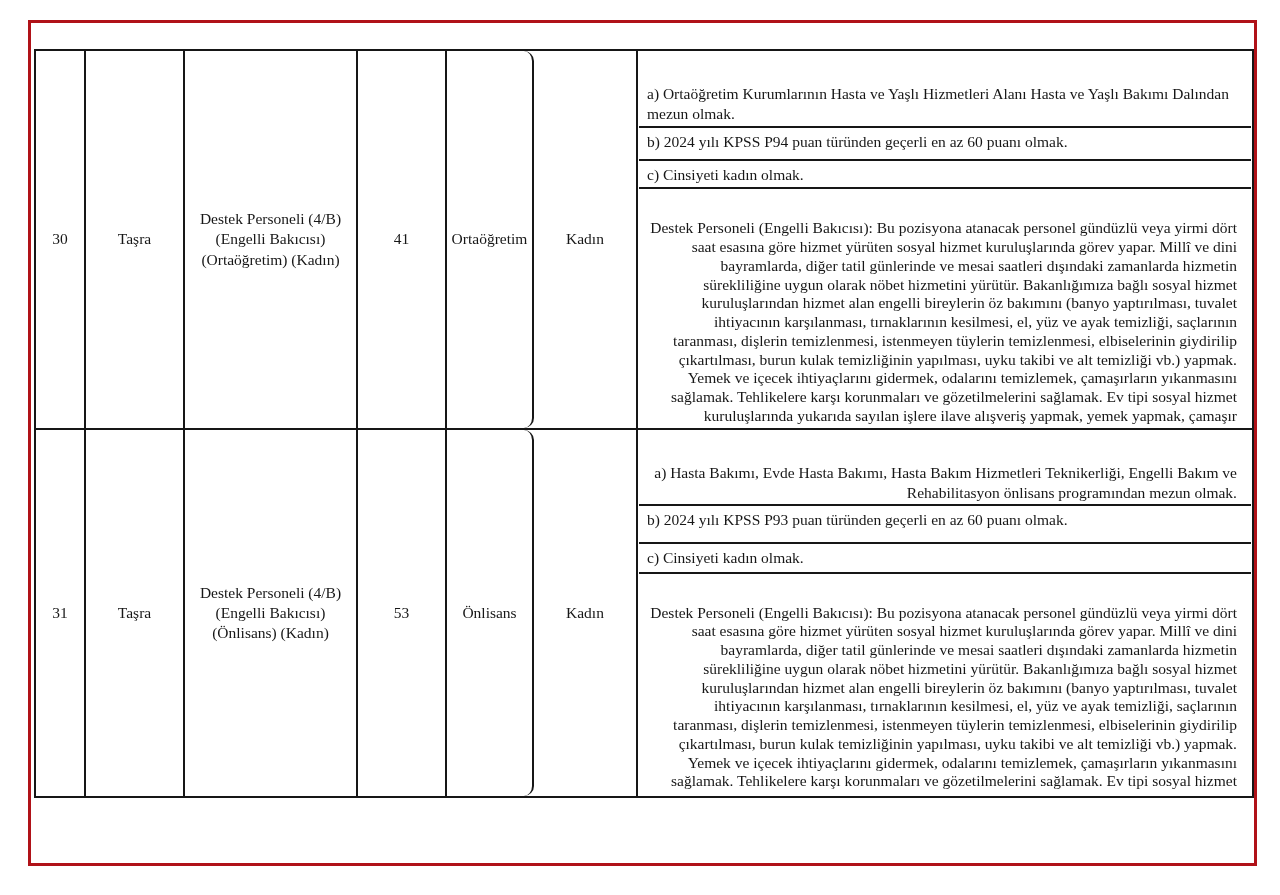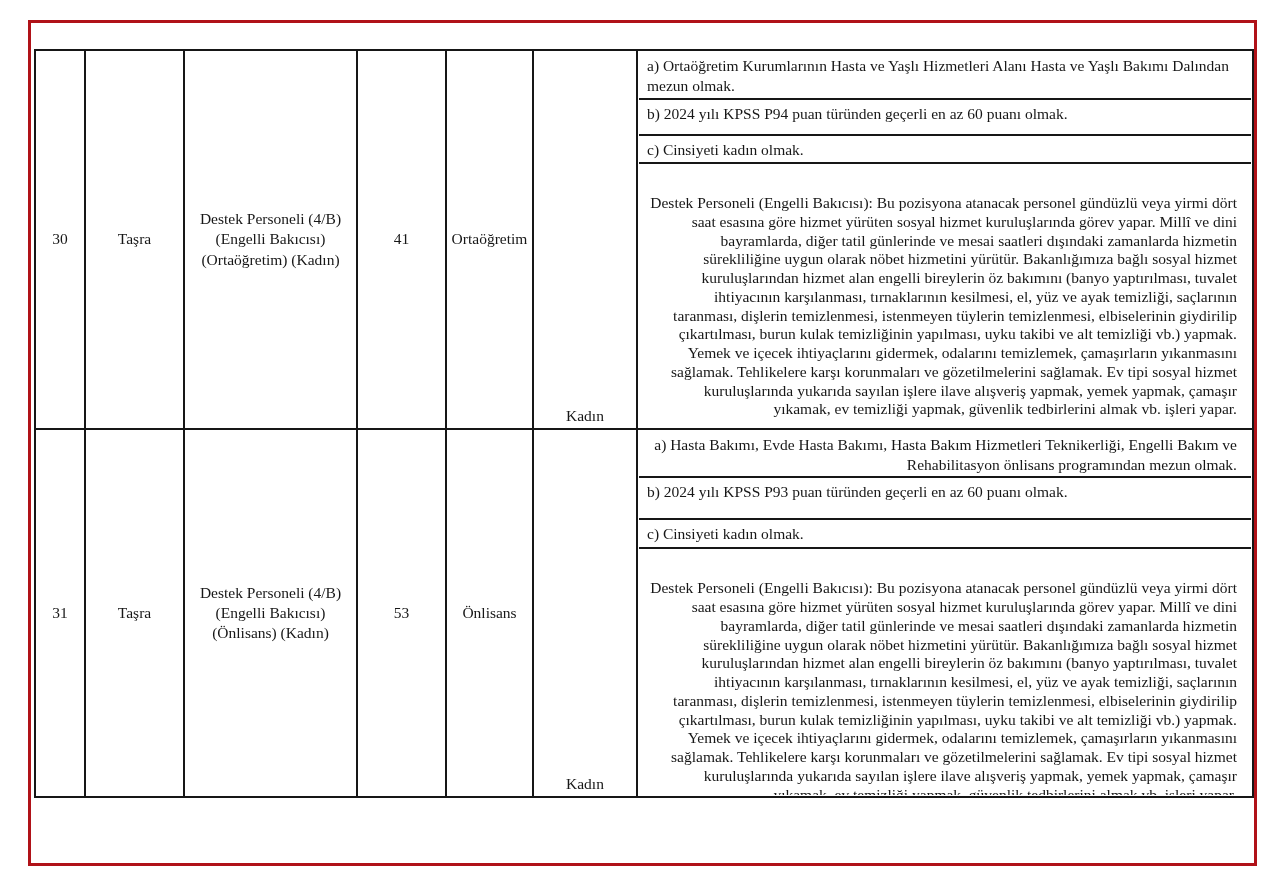--- a/index.html
+++ b/index.html
@@ -53,31 +53,32 @@
     align-items: center;
     justify-content: center;
     text-align: center;
     padding: 2px 4px;
     line-height: 1.3;
   }
   .c-no  { flex: 0 0 50px; }
   .c-loc { flex: 0 0 99px; }
   .c-pos { flex: 0 0 173px; }
   .c-cnt { flex: 0 0 89px; }
-  .c-edu { flex: 0 0 87px; }
-  .c-gen { flex: 0 0 104px; justify-content: flex-end; }
+  .c-edu { flex: 0 0 87px; border-radius: 10px; }
+  .c-gen { flex: 0 0 104px; }
   .c-req {
     flex: 1 1 auto;
     display: flex;
     flex-direction: column;
     align-items: stretch;
     justify-content: flex-start;
     text-align: left;
     border-right: none;
     padding: 1px;
+    margin-top: 28px;
   }
   .sub {
     box-sizing: border-box;
     border-bottom: 2px solid #161616;
     padding: 4px 14px 4px 8px;
     line-height: 1.26;
   }
   .r0 .sub-a { height: 48px; }
   .r0 .sub-b { height: 36px; }
   .r0 .sub-c { height: 28px; }

